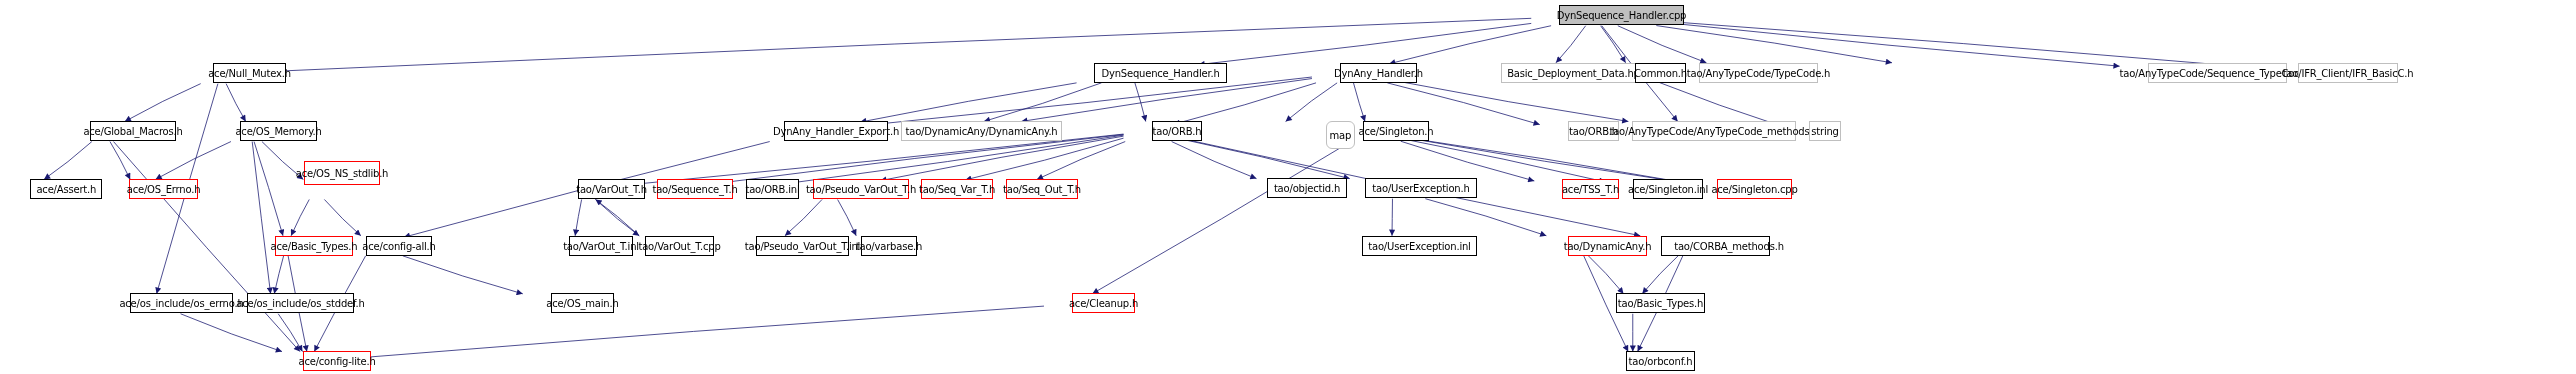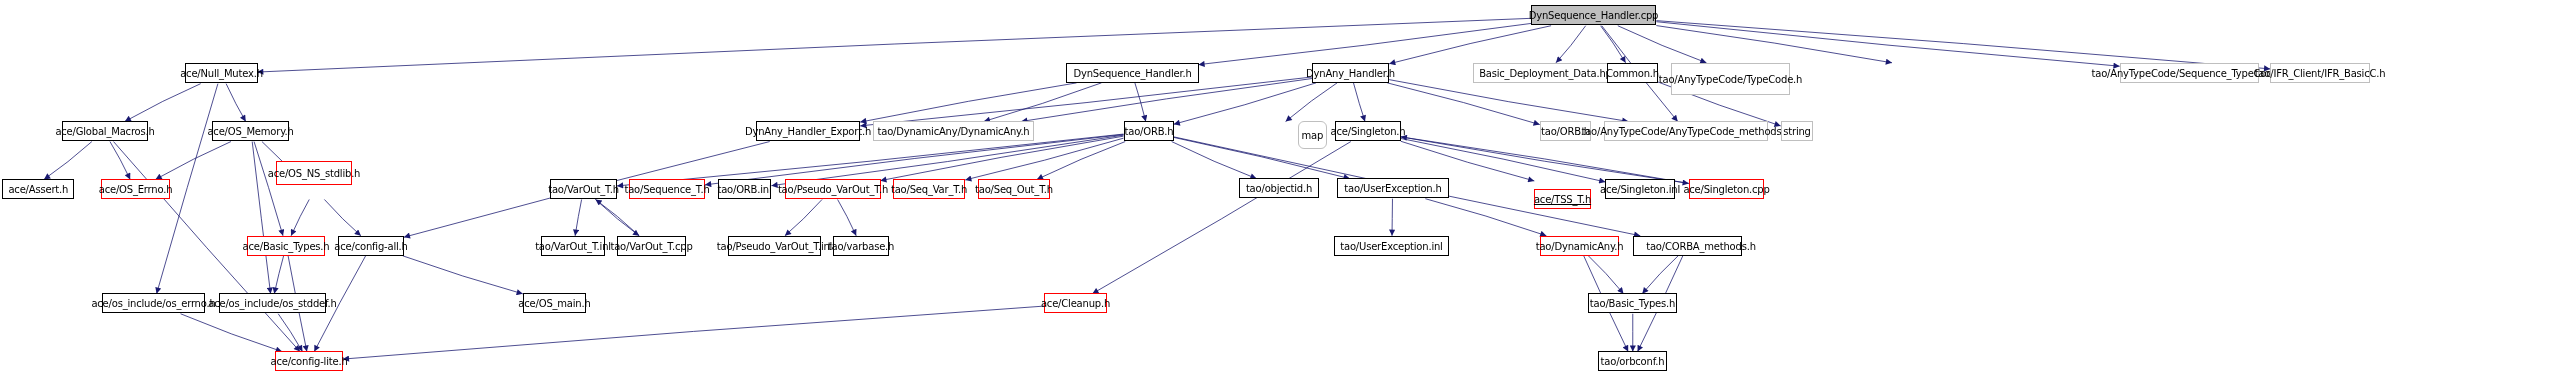--- a/index.html
+++ b/index.html
@@ -2,21 +2,21 @@
 <html style="font-size:12.4px"><head>
 <meta charset="utf-8">
 <style>
   html, body { margin: 0; padding: 0; background: #ffffff; }
   body { width: 2576px; height: 375px; position: relative; overflow: hidden;
          font-family: "DejaVu Sans", sans-serif; }
   #graph { position: absolute; left: 0; top: 0; width: 2576px; height: 375px; }
   .node { position: absolute; box-sizing: border-box; background: #ffffff;
           border: 0.8px solid #000000; font-size: 10px; color: #000000;
           display: flex; align-items: center; justify-content: center;
-          white-space: nowrap; letter-spacing: -0.2px; cursor: pointer; }
+          white-space: nowrap; letter-spacing: -0.2px; cursor: pointer; margin-left: 28px; }
   .node.red { border-color: #ff0000; }
   .node.gray { border-color: #bfbfbf; }
   .node.root { background: #bfbfbf; border-color: #000000; }
   svg { position: absolute; left: 0; top: 0; }
 </style>
 </head>
 <body>
 
 <div id="graph">
   <svg id="edges" width="2576" height="375" viewBox="0 0 3336 485">
@@ -106,21 +106,21 @@
     </div>
   <div class="node" style="left:1312px;top:63px;width:77px;height:20px;">
       <span>DynAny_Handler.h</span>
     </div>
   <div class="node gray" style="left:1473px;top:63px;width:151px;height:20px;">
       <span>Basic_Deployment_Data.hpp</span>
     </div>
   <div class="node" style="left:1607px;top:63px;width:51px;height:20px;">
       <span>Common.h</span>
     </div>
-  <div class="node gray" style="left:1671px;top:63px;width:119px;height:32px;">
+  <div class="node gray" style="left:1671px;top:63px;width:119px;height:20px;">
       <span>tao/AnyTypeCode/TypeCode.h</span>
     </div>
   <div class="node gray" style="left:2120px;top:63px;width:139px;height:20px;">
       <span>tao/AnyTypeCode/Sequence_TypeCode.h</span>
     </div>
   <div class="node gray" style="left:2270px;top:63px;width:100px;height:20px;">
       <span>tao/IFR_Client/IFR_BasicC.h</span>
     </div>
 
   <div class="node" style="left:62px;top:121px;width:86px;height:20px;">
@@ -180,21 +180,21 @@
     </div>
   <div class="node red" style="left:978px;top:179px;width:72px;height:20px;">
       <span>tao/Seq_Out_T.h</span>
     </div>
   <div class="node" style="left:1239px;top:178px;width:80px;height:20px;">
       <span>tao/objectid.h</span>
     </div>
   <div class="node" style="left:1337px;top:178px;width:112px;height:20px;">
       <span>tao/UserException.h</span>
     </div>
-  <div class="node red" style="left:1534px;top:189px;width:57px;height:20px;text-decoration:underline;">
+  <div class="node red" style="left:1534px;top:179px;width:57px;height:20px;">
       <span>ace/TSS_T.h</span>
     </div>
   <div class="node" style="left:1605px;top:179px;width:70px;height:20px;">
       <span>ace/Singleton.inl</span>
     </div>
   <div class="node red" style="left:1689px;top:179px;width:75px;height:20px;">
       <span>ace/Singleton.cpp</span>
     </div>
 
   <div class="node red" style="left:247px;top:236px;width:78px;height:20px;">

